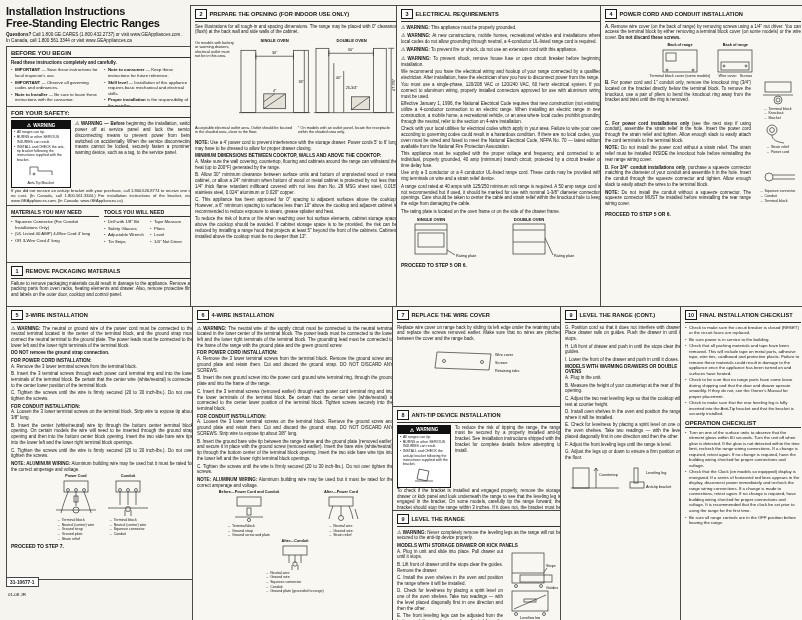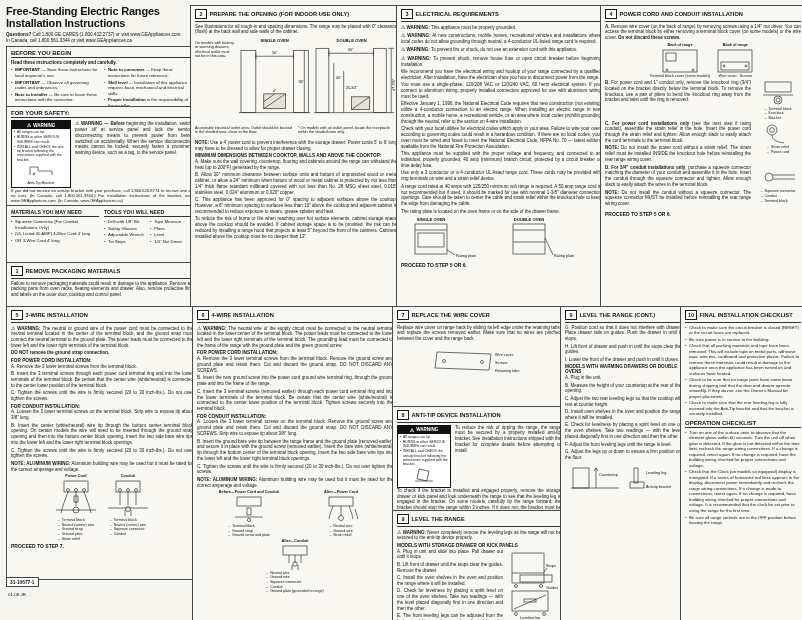--- a/index.html
+++ b/index.html
@@ -48,22 +48,22 @@
   .figrow{display:flex;gap:4px;justify-content:center;align-items:flex-start;margin:1px 0}
   .footbox{position:absolute;border:1px solid #444;background:#fff;font-size:4.8px;font-weight:700;padding:1.5px 3px}
   .footcode{position:absolute;font-size:4.4px}
 </style>
 </head>
 <body>
 
 <div class="page">
 
   <div class="abs" style="left:6px;top:5px;width:181px;height:39px">
+    <h1>Installation Instructions</h1>
     <h1>Free-Standing Electric Ranges</h1>
-    <h1>Installation Instructions</h1>
     <p class="q nj"><b>Questions?</b><span> Call 1.800.GE.CARES (1.800.432.2737) or visit www.GEAppliances.com.</span><br><span>In Canada, call 1.800.561.3344 or visit www.GEAppliances.ca</span></p>
   </div>
 
   <div class="box" style="left:6px;top:46px;width:181px;height:58px">
     <h3 class="rule">BEFORE YOU BEGIN</h3>
     <p class="t nj" style="font-weight:700">Read these instructions completely and carefully.</p>
     <div class="cols2">
       <ul class="plain">
           <li><b>IMPORTANT</b><span> — Save these instructions for local inspector's use.</span></li>
           <li><b>IMPORTANT</b><span> — Observe all governing codes and ordinances.</span></li>

